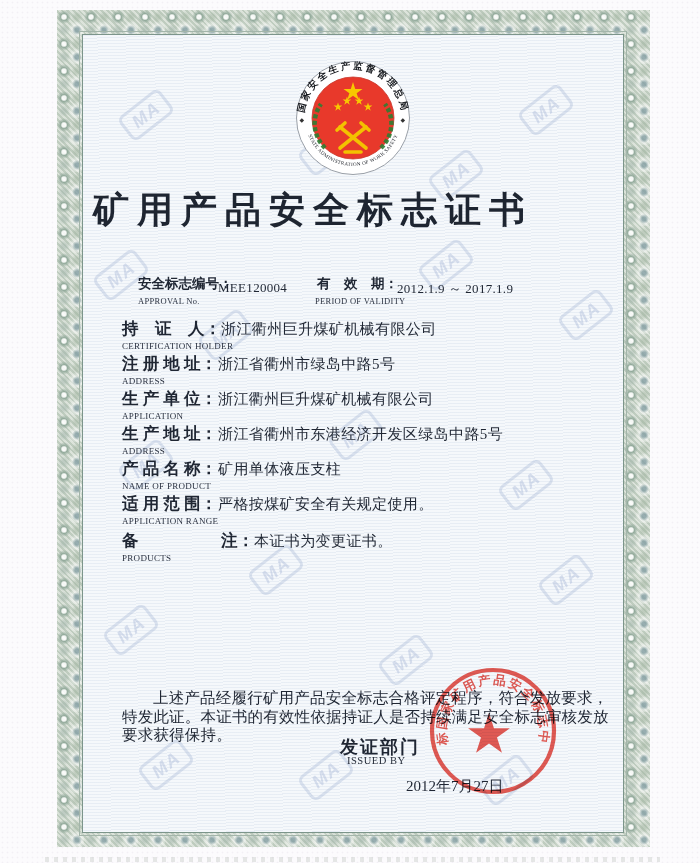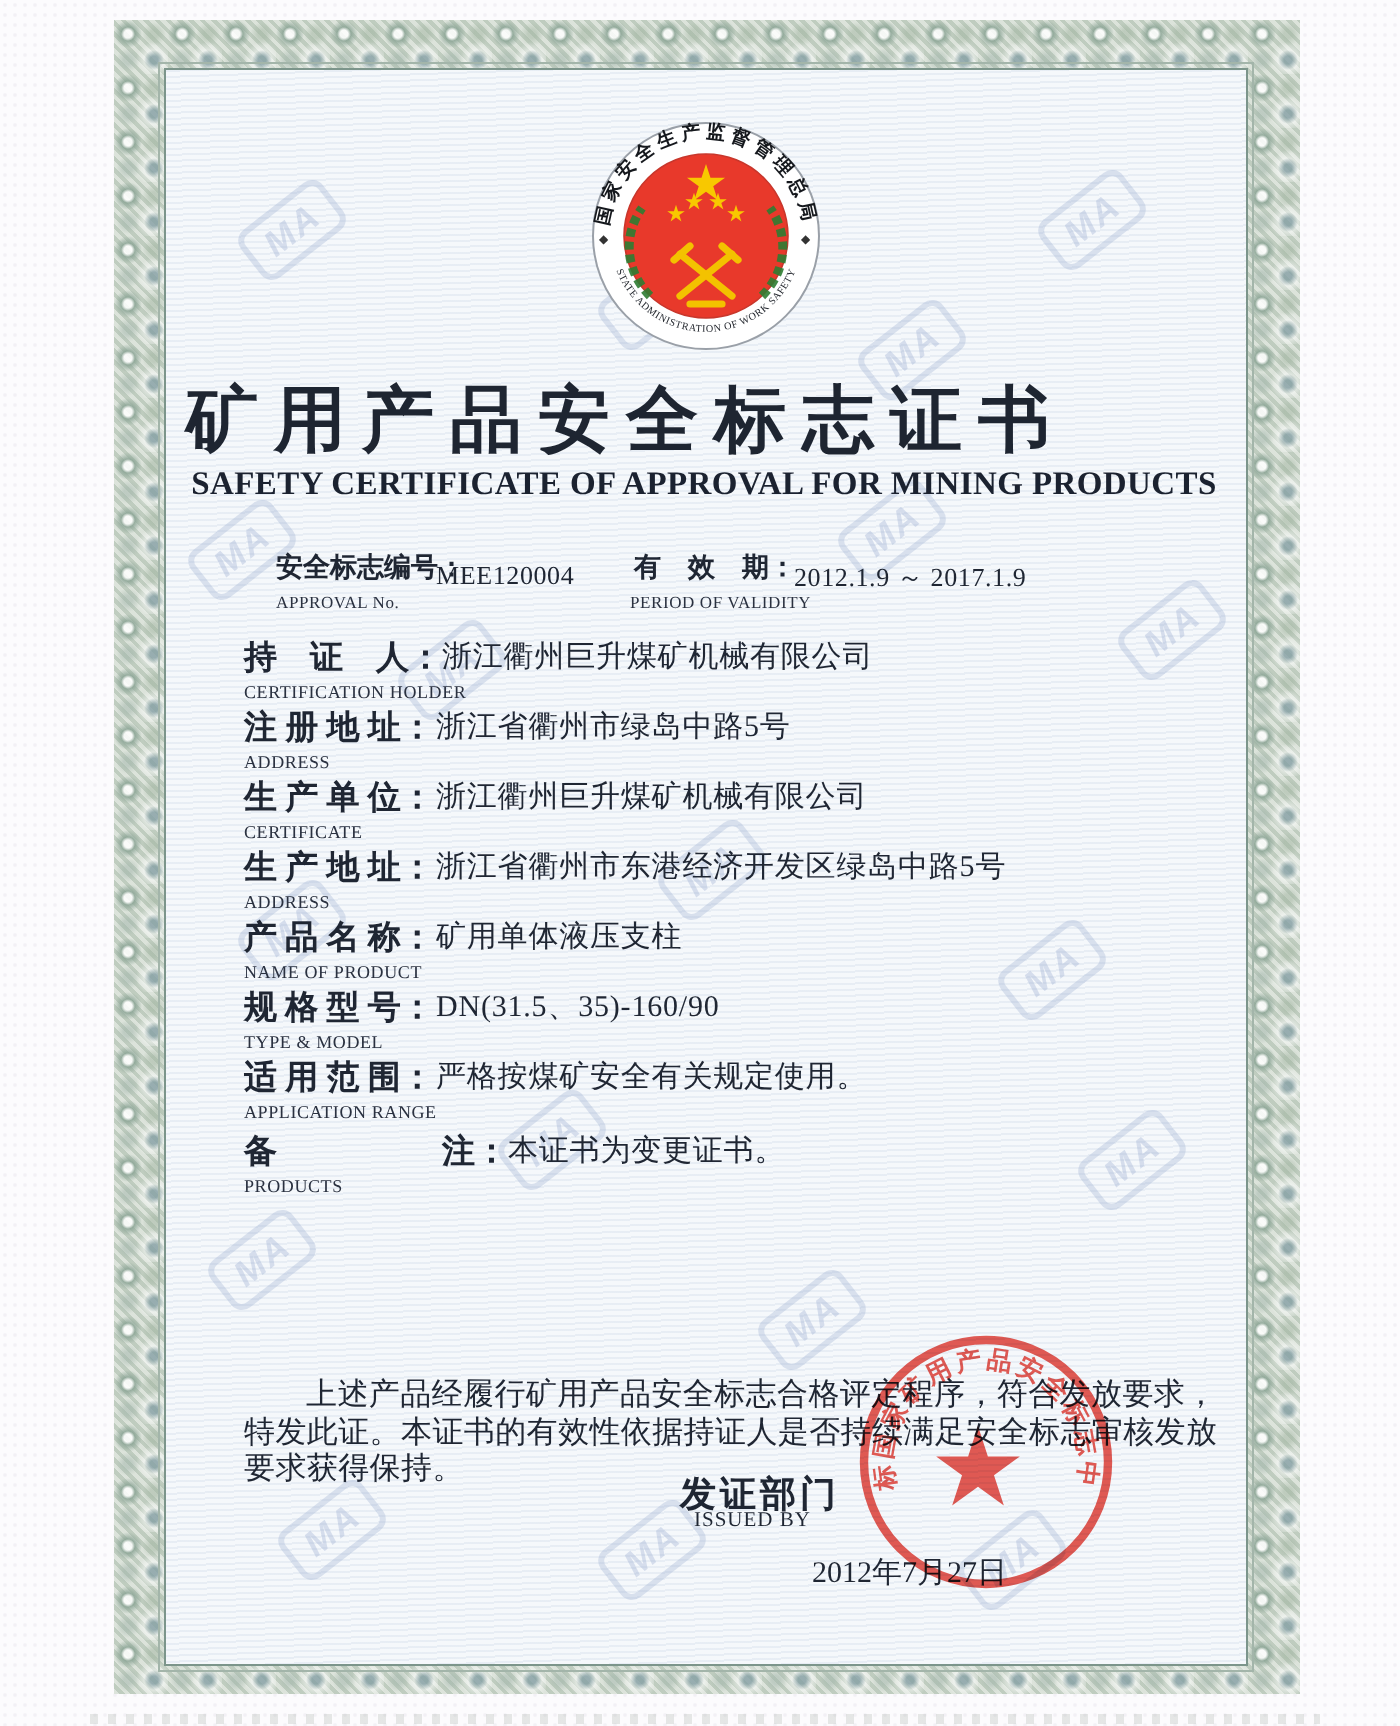--- a/index.html
+++ b/index.html
@@ -120,53 +120,48 @@
     <g stroke="#f3c200" stroke-width="3.6" stroke-linecap="round">
       <path d="M45,88 L71,67"></path>
       <path d="M45,67 L71,88"></path>
       <path d="M42,70 L50,63"></path>
       <path d="M66,63 L74,70"></path>
       <path d="M50,92 L66,92"></path>
     </g>
   </svg>
 
   <div class="abs title-zh">矿用产品安全标志证书</div>
-  <div class="abs title-en">SAFETY CERTIFICATE OF APPROVAL FOR MINING PRODUCTS</div>
 
   <div class="abs zh13" style="left:138px;top:275px;">安全标志编号：</div>
   <div class="abs val13" style="left:218px;top:280px;">MEE120004</div>
   <div class="abs en-sm" style="left:138px;top:296px;">APPROVAL No.</div>
   <div class="abs zh13" style="left:317px;top:275px;">有　效　期：</div>
   <div class="abs val13" style="left:397px;top:280px;text-align:right;">2012.1.9 ～ 2017.1.9</div>
   <div class="abs en-sm" style="left:315px;top:296px;">PERIOD OF VALIDITY</div>
 
   <div class="rows">
     <div class="row">
       <span class="zl">持　证　人：</span><span class="zv">浙江衢州巨升煤矿机械有限公司</span>
       <div class="el">CERTIFICATION HOLDER</div>
     </div>
     <div class="row">
       <span class="zl">注 册 地 址：</span><span class="zv">浙江省衢州市绿岛中路5号</span>
       <div class="el">ADDRESS</div>
     </div>
     <div class="row">
       <span class="zl">生 产 单 位：</span><span class="zv">浙江衢州巨升煤矿机械有限公司</span>
-      <div class="el">CERTIFICATE</div>
+      <div class="el">APPLICATION</div>
     </div>
     <div class="row">
       <span class="zl">生 产 地 址：</span><span class="zv">浙江省衢州市东港经济开发区绿岛中路5号</span>
       <div class="el">ADDRESS</div>
     </div>
     <div class="row">
       <span class="zl">产 品 名 称：</span><span class="zv">矿用单体液压支柱</span>
       <div class="el">NAME OF PRODUCT</div>
-    </div>
-    <div class="row">
-      <span class="zl">规 格 型 号：</span><span class="zv">DN(31.5、35)-160/90</span>
-      <div class="el">TYPE &amp; MODEL</div>
     </div>
     <div class="row">
       <span class="zl">适 用 范 围：</span><span class="zv">严格按煤矿安全有关规定使用。</span>
       <div class="el">APPLICATION RANGE</div>
     </div>
     <div class="row last">
       <span class="zl">备　　　　　注：</span><span class="zv">本证书为变更证书。</span>
       <div class="el">PRODUCTS</div>
     </div>
   </div>

